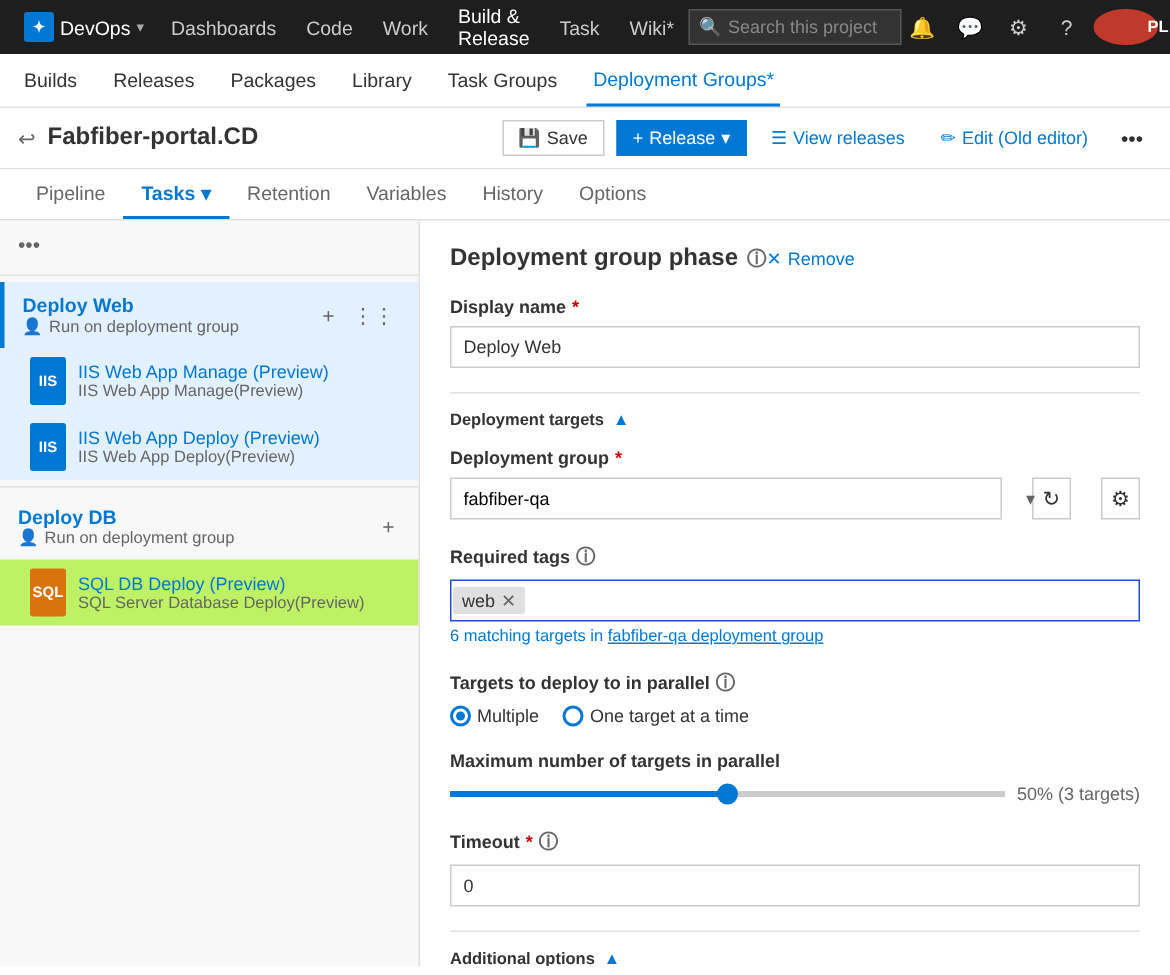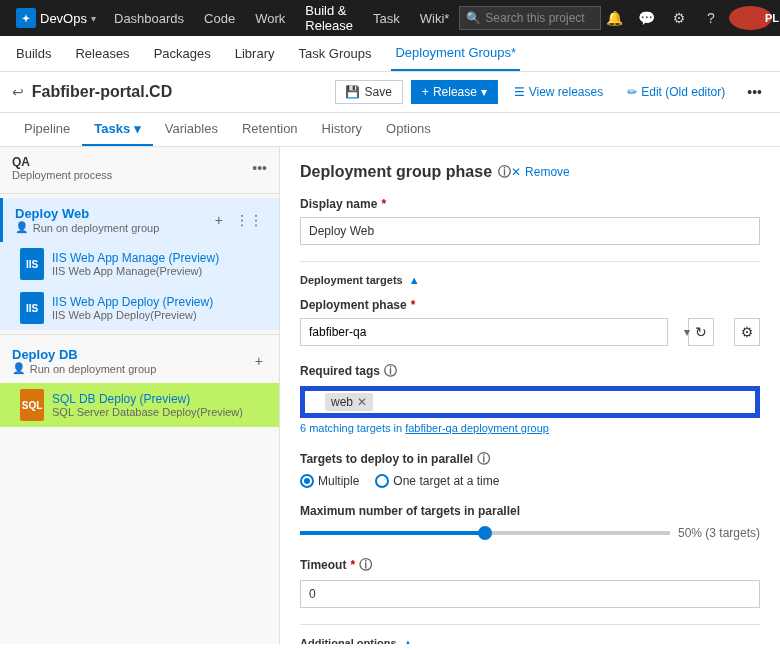--- a/index.html
+++ b/index.html
@@ -81,21 +81,21 @@
     .section-divider { display: flex; align-items: center; gap: 8px; margin: 12px 0 12px 0; border-top: 1px solid #e0e0e0; padding-top: 12px; }
     .section-divider-label { font-size: 11px; font-weight: 600; color: #333; display: flex; align-items: center; gap: 6px; }
     .section-divider-toggle { cursor: pointer; color: #0078d4; }
 
     .dropdown-wrap { position: relative; display: flex; align-items: center; gap: 20px; }
     .dropdown-wrap select { width: calc(100% - 60px); border: 1px solid #ccc; height: 28px; padding: 0 8px; font-size: 12px; appearance: none; background: #fff; cursor: pointer; }
     .dropdown-chevron { position: absolute; right: 70px; pointer-events: none; color: #666; }
     .refresh-btn { width: 28px; height: 28px; border: 1px solid #ccc; background: #fff; cursor: pointer; display: flex; align-items: center; justify-content: center; color: #333; font-size: 14px; }
     .settings-btn { width: 28px; height: 28px; border: 1px solid #ccc; background: #fff; cursor: pointer; display: flex; align-items: center; justify-content: center; color: #333; font-size: 14px; }
 
-    .tag-wrap { border: 5px solid #1d4ed8; min-height: 28px; display: flex; align-items: center; flex-wrap: wrap; padding: 2px 20px; gap: 4px; }
+    .tag-wrap { border: 1px solid #1d4ed8; min-height: 28px; display: flex; align-items: center; flex-wrap: wrap; padding: 2px 1px; gap: 4px; }
     .tag { background: #e0e0e0; padding: 2px 6px; border-radius: 2px; font-size: 12px; display: flex; align-items: center; gap: 4px; }
     .tag-remove { cursor: pointer; color: #666; font-size: 12px; }
     .tag-info { font-size: 11px; color: #0078d4; margin-top: 4px; }
     .tag-info a { color: #0078d4; text-decoration: underline; }
 
     .radio-group { display: flex; align-items: center; gap: 16px; margin-top: 4px; }
     .radio-option { display: flex; align-items: center; gap: 4px; cursor: pointer; font-size: 12px; }
     .radio-circle { width: 14px; height: 14px; border-radius: 50%; border: 2px solid #0078d4; display: flex; align-items: center; justify-content: center; }
     .radio-circle.selected::after { content: ''; width: 6px; height: 6px; background: #0078d4; border-radius: 50%; display: block; }
 
@@ -173,34 +173,30 @@
     <button class="btn-more">•••</button>
   </div>
 </div>
 
 <div class="tab-bar">
   <div class="tab">Pipeline</div>
   <div class="tab active">
     <span>Tasks</span>
     <span>▾</span>
   </div>
+  <div class="tab">Retention</div>
   <div class="tab">Variables</div>
-  <div class="tab">Retention</div>
   <div class="tab">History</div>
   <div class="tab">Options</div>
 </div>
 
 <div class="main-content">
 
   <div class="left-panel">
     <div class="left-section-header">
-      <div>
-        <div class="left-section-title">QA</div>
-        <div class="left-section-sub">Deployment process</div>
-      </div>
       <span class="left-section-more">•••</span>
     </div>
     <hr class="divider-line">
 
     <div class="task-group">
       <div class="task-group-header selected">
         <div>
           <div class="task-group-name">Deploy Web</div>
           <div class="task-group-sub">
             <span>👤</span>
@@ -275,21 +271,21 @@
 
     <div class="section-divider">
       <span class="section-divider-label">
         <span>Deployment targets</span>
         <span class="section-divider-toggle">▲</span>
       </span>
     </div>
 
     <div class="form-section">
       <div class="form-label">
-        <span>Deployment phase</span>
+        <span>Deployment group</span>
         <span class="required">*</span>
       </div>
       <div class="dropdown-wrap">
         <select style="width:calc(100% - 64px)">
           <option>fabfiber-qa</option>
           <option>fabfiber-prod</option>
           <option>fabfiber-dev</option>
         </select>
         <span class="dropdown-chevron">▾</span>
         <button class="refresh-btn">↻</button>

